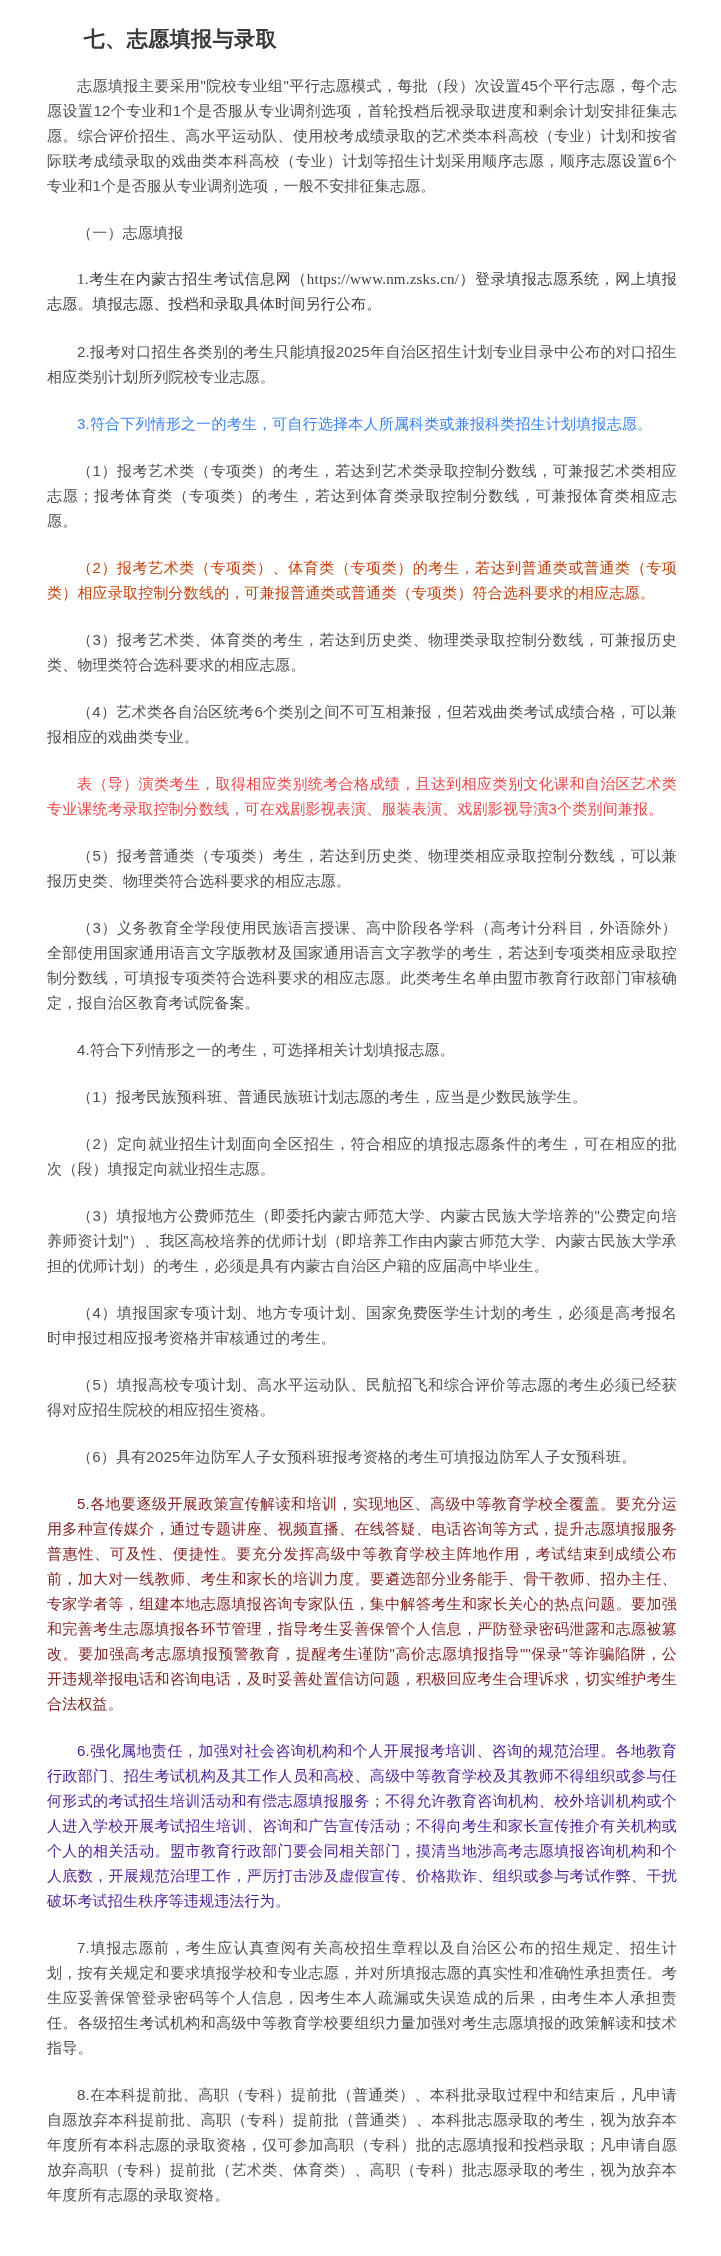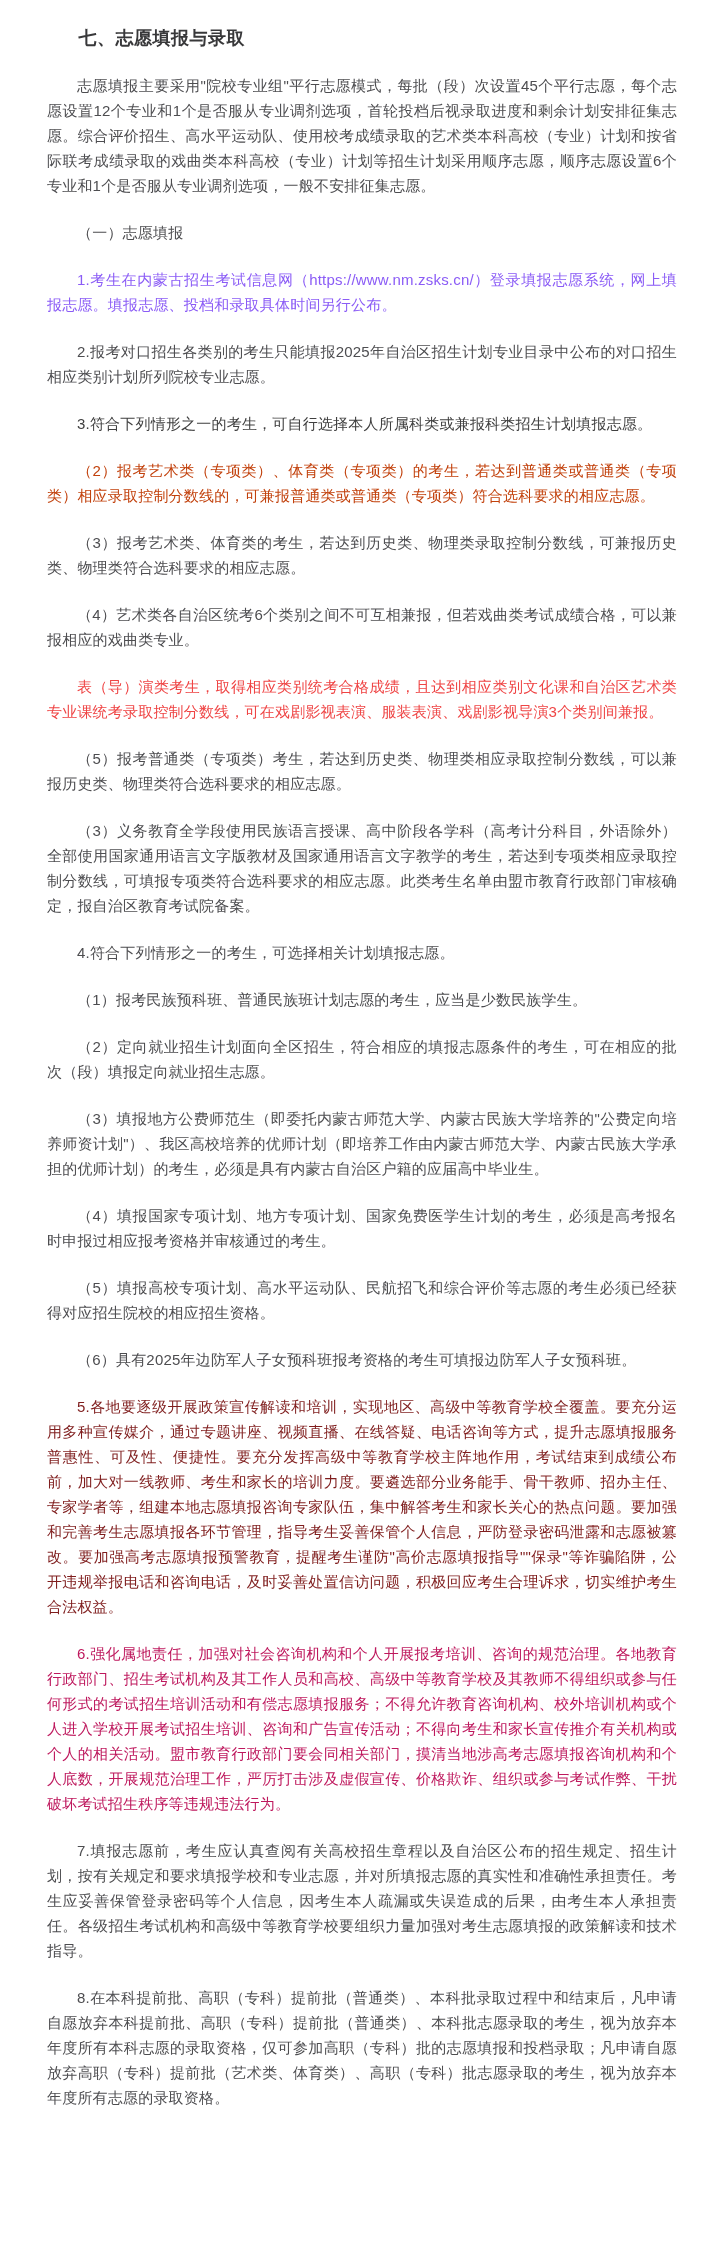--- a/index.html
+++ b/index.html
@@ -9,21 +9,21 @@
   }
   .page {
     width: 721px;
     min-height: 2256px;
     box-sizing: border-box;
     padding: 16px 44px 30px 47px;
     background: #ffffff;
     font-family: "Liberation Sans", "DejaVu Sans", sans-serif;
   }
   .heading {
-    font-size: 18px;
+    font-size: 21px;
     font-weight: bold;
     color: #38383a;
     line-height: 25px;
     margin: 10px 0 0 0;
     text-indent: 1.75em;
     letter-spacing: 0.5px;
   }
   .para {
     font-size: 15px;
     line-height: 25px;
@@ -35,34 +35,35 @@
   }
 </style>
 </head>
 <body style="background: rgb(255, 255, 255);">
 
 <div class="page">
   <h2 class="heading" style="color: rgb(56, 56, 58);">七、志愿填报与录取</h2>
   <div id="paragraph-container">
       <p class="para" style="color: rgb(77, 77, 80);">志愿填报主要采用"院校专业组"平行志愿模式，每批（段）次设置45个平行志愿，每个志愿设置12个专业和1个是否服从专业调剂选项，首轮投档后视录取进度和剩余计划安排征集志愿。综合评价招生、高水平运动队、使用校考成绩录取的艺术类本科高校（专业）计划和按省际联考成绩录取的戏曲类本科高校（专业）计划等招生计划采用顺序志愿，顺序志愿设置6个专业和1个是否服从专业调剂选项，一般不安排征集志愿。</p>
       <p class="para" style="color: rgb(77, 77, 80);">（一）志愿填报</p>
-      <p class="para" style="color: #8b5cf6;">1.考生在内蒙古招生考试信息网（https://www.nm.zsks.cn/）登录填报志愿系统，网上填报志愿。填报志愿、投档和录取具体时间另行公布。</p>
+      <p class="para" style="color: #404040; font-family: Liberation Serif, serif;">1.考生在内蒙古招生考试信息网（https://www.nm.zsks.cn/）登录填报志愿系统，网上填报志愿。填报志愿、投档和录取具体时间另行公布。</p>
       <p class="para" style="color: rgb(77, 77, 80);">2.报考对口招生各类别的考生只能填报2025年自治区招生计划专业目录中公布的对口招生相应类别计划所列院校专业志愿。</p>
-      <p class="para" style="color: #404040;">3.符合下列情形之一的考生，可自行选择本人所属科类或兼报科类招生计划填报志愿。</p>
+      <p class="para" style="color: #3b82f6;">3.符合下列情形之一的考生，可自行选择本人所属科类或兼报科类招生计划填报志愿。</p>
+      <p class="para" style="color: rgb(77, 77, 80);">（1）报考艺术类（专项类）的考生，若达到艺术类录取控制分数线，可兼报艺术类相应志愿；报考体育类（专项类）的考生，若达到体育类录取控制分数线，可兼报体育类相应志愿。</p>
       <p class="para" style="color: #c2410c;">（2）报考艺术类（专项类）、体育类（专项类）的考生，若达到普通类或普通类（专项类）相应录取控制分数线的，可兼报普通类或普通类（专项类）符合选科要求的相应志愿。</p>
       <p class="para" style="color: rgb(77, 77, 80);">（3）报考艺术类、体育类的考生，若达到历史类、物理类录取控制分数线，可兼报历史类、物理类符合选科要求的相应志愿。</p>
       <p class="para" style="color: rgb(77, 77, 80);">（4）艺术类各自治区统考6个类别之间不可互相兼报，但若戏曲类考试成绩合格，可以兼报相应的戏曲类专业。</p>
       <p class="para" style="color: #ef4444;">表（导）演类考生，取得相应类别统考合格成绩，且达到相应类别文化课和自治区艺术类专业课统考录取控制分数线，可在戏剧影视表演、服装表演、戏剧影视导演3个类别间兼报。</p>
       <p class="para" style="color: rgb(77, 77, 80);">（5）报考普通类（专项类）考生，若达到历史类、物理类相应录取控制分数线，可以兼报历史类、物理类符合选科要求的相应志愿。</p>
       <p class="para" style="color: rgb(77, 77, 80);">（3）义务教育全学段使用民族语言授课、高中阶段各学科（高考计分科目，外语除外）全部使用国家通用语言文字版教材及国家通用语言文字教学的考生，若达到专项类相应录取控制分数线，可填报专项类符合选科要求的相应志愿。此类考生名单由盟市教育行政部门审核确定，报自治区教育考试院备案。</p>
       <p class="para" style="color: rgb(77, 77, 80);">4.符合下列情形之一的考生，可选择相关计划填报志愿。</p>
       <p class="para" style="color: rgb(77, 77, 80);">（1）报考民族预科班、普通民族班计划志愿的考生，应当是少数民族学生。</p>
       <p class="para" style="color: rgb(77, 77, 80);">（2）定向就业招生计划面向全区招生，符合相应的填报志愿条件的考生，可在相应的批次（段）填报定向就业招生志愿。</p>
       <p class="para" style="color: rgb(77, 77, 80);">（3）填报地方公费师范生（即委托内蒙古师范大学、内蒙古民族大学培养的"公费定向培养师资计划"）、我区高校培养的优师计划（即培养工作由内蒙古师范大学、内蒙古民族大学承担的优师计划）的考生，必须是具有内蒙古自治区户籍的应届高中毕业生。</p>
       <p class="para" style="color: rgb(77, 77, 80);">（4）填报国家专项计划、地方专项计划、国家免费医学生计划的考生，必须是高考报名时申报过相应报考资格并审核通过的考生。</p>
       <p class="para" style="color: rgb(77, 77, 80);">（5）填报高校专项计划、高水平运动队、民航招飞和综合评价等志愿的考生必须已经获得对应招生院校的相应招生资格。</p>
       <p class="para" style="color: rgb(77, 77, 80); margin-top: 19px;">（6）具有2025年边防军人子女预科班报考资格的考生可填报边防军人子女预科班。</p>
       <p class="para" style="color: #7f1d1d;">5.各地要逐级开展政策宣传解读和培训，实现地区、高级中等教育学校全覆盖。要充分运用多种宣传媒介，通过专题讲座、视频直播、在线答疑、电话咨询等方式，提升志愿填报服务普惠性、可及性、便捷性。要充分发挥高级中等教育学校主阵地作用，考试结束到成绩公布前，加大对一线教师、考生和家长的培训力度。要遴选部分业务能手、骨干教师、招办主任、专家学者等，组建本地志愿填报咨询专家队伍，集中解答考生和家长关心的热点问题。要加强和完善考生志愿填报各环节管理，指导考生妥善保管个人信息，严防登录密码泄露和志愿被篡改。要加强高考志愿填报预警教育，提醒考生谨防"高价志愿填报指导""保录"等诈骗陷阱，公开违规举报电话和咨询电话，及时妥善处置信访问题，积极回应考生合理诉求，切实维护考生合法权益。</p>
-      <p class="para" style="color: #be185d;">6.强化属地责任，加强对社会咨询机构和个人开展报考培训、咨询的规范治理。各地教育行政部门、招生考试机构及其工作人员和高校、高级中等教育学校及其教师不得组织或参与任何形式的考试招生培训活动和有偿志愿填报服务；不得允许教育咨询机构、校外培训机构或个人进入学校开展考试招生培训、咨询和广告宣传活动；不得向考生和家长宣传推介有关机构或个人的相关活动。盟市教育行政部门要会同相关部门，摸清当地涉高考志愿填报咨询机构和个人底数，开展规范治理工作，严厉打击涉及虚假宣传、价格欺诈、组织或参与考试作弊、干扰破坏考试招生秩序等违规违法行为。</p>
+      <p class="para" style="color: #4c1d95;">6.强化属地责任，加强对社会咨询机构和个人开展报考培训、咨询的规范治理。各地教育行政部门、招生考试机构及其工作人员和高校、高级中等教育学校及其教师不得组织或参与任何形式的考试招生培训活动和有偿志愿填报服务；不得允许教育咨询机构、校外培训机构或个人进入学校开展考试招生培训、咨询和广告宣传活动；不得向考生和家长宣传推介有关机构或个人的相关活动。盟市教育行政部门要会同相关部门，摸清当地涉高考志愿填报咨询机构和个人底数，开展规范治理工作，严厉打击涉及虚假宣传、价格欺诈、组织或参与考试作弊、干扰破坏考试招生秩序等违规违法行为。</p>
       <p class="para" style="color: rgb(77, 77, 80);">7.填报志愿前，考生应认真查阅有关高校招生章程以及自治区公布的招生规定、招生计划，按有关规定和要求填报学校和专业志愿，并对所填报志愿的真实性和准确性承担责任。考生应妥善保管登录密码等个人信息，因考生本人疏漏或失误造成的后果，由考生本人承担责任。各级招生考试机构和高级中等教育学校要组织力量加强对考生志愿填报的政策解读和技术指导。</p>
       <p class="para" style="color: rgb(77, 77, 80);">8.在本科提前批、高职（专科）提前批（普通类）、本科批录取过程中和结束后，凡申请自愿放弃本科提前批、高职（专科）提前批（普通类）、本科批志愿录取的考生，视为放弃本年度所有本科志愿的录取资格，仅可参加高职（专科）批的志愿填报和投档录取；凡申请自愿放弃高职（专科）提前批（艺术类、体育类）、高职（专科）批志愿录取的考生，视为放弃本年度所有志愿的录取资格。</p>
     </div>
 </div>
 
 </body></html>

